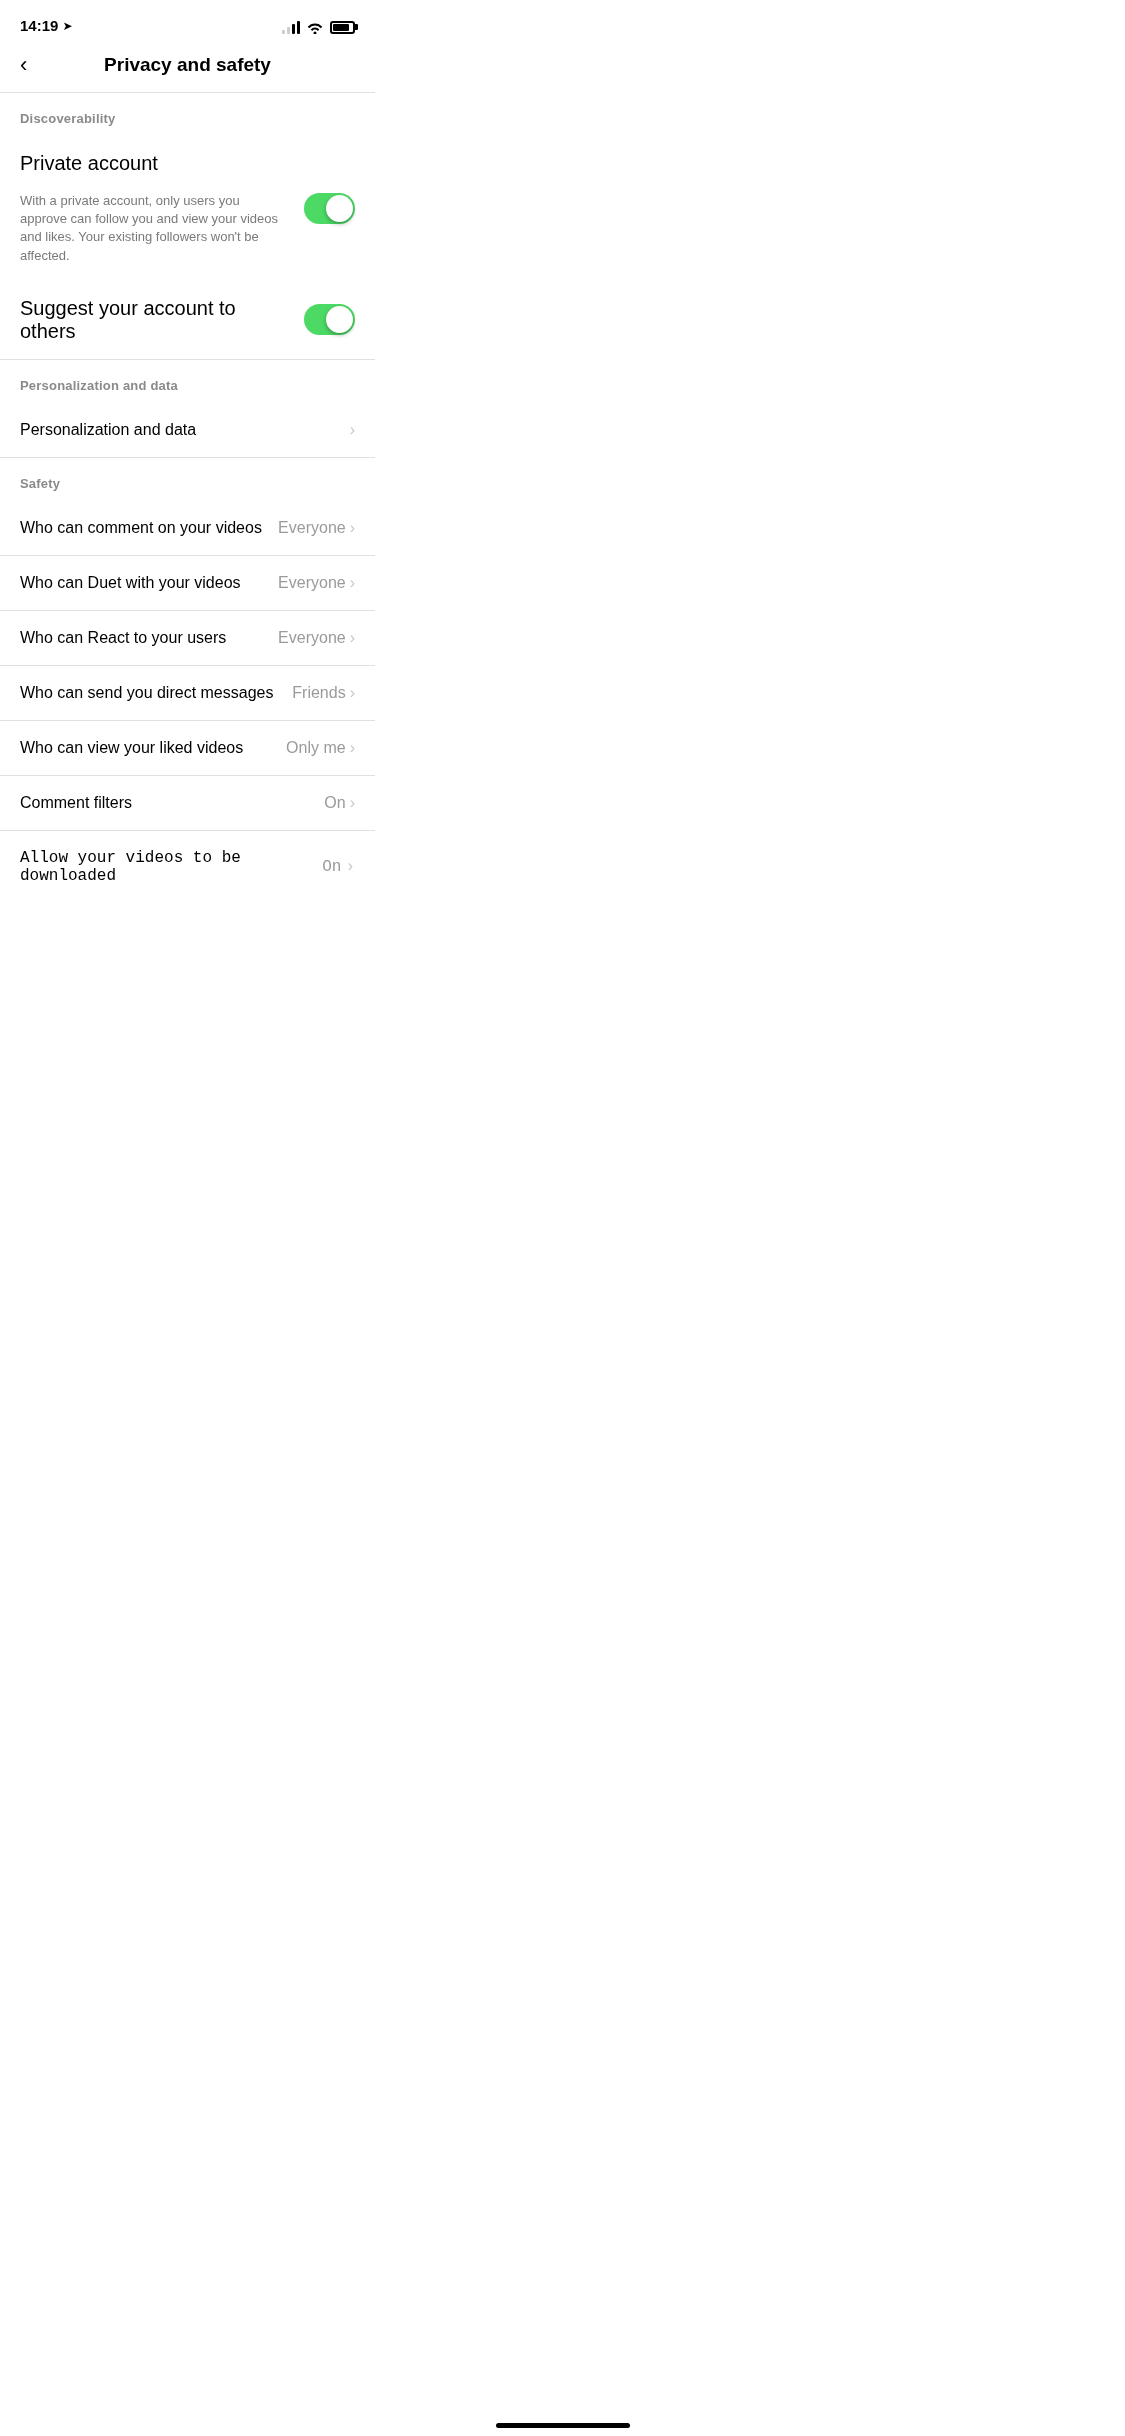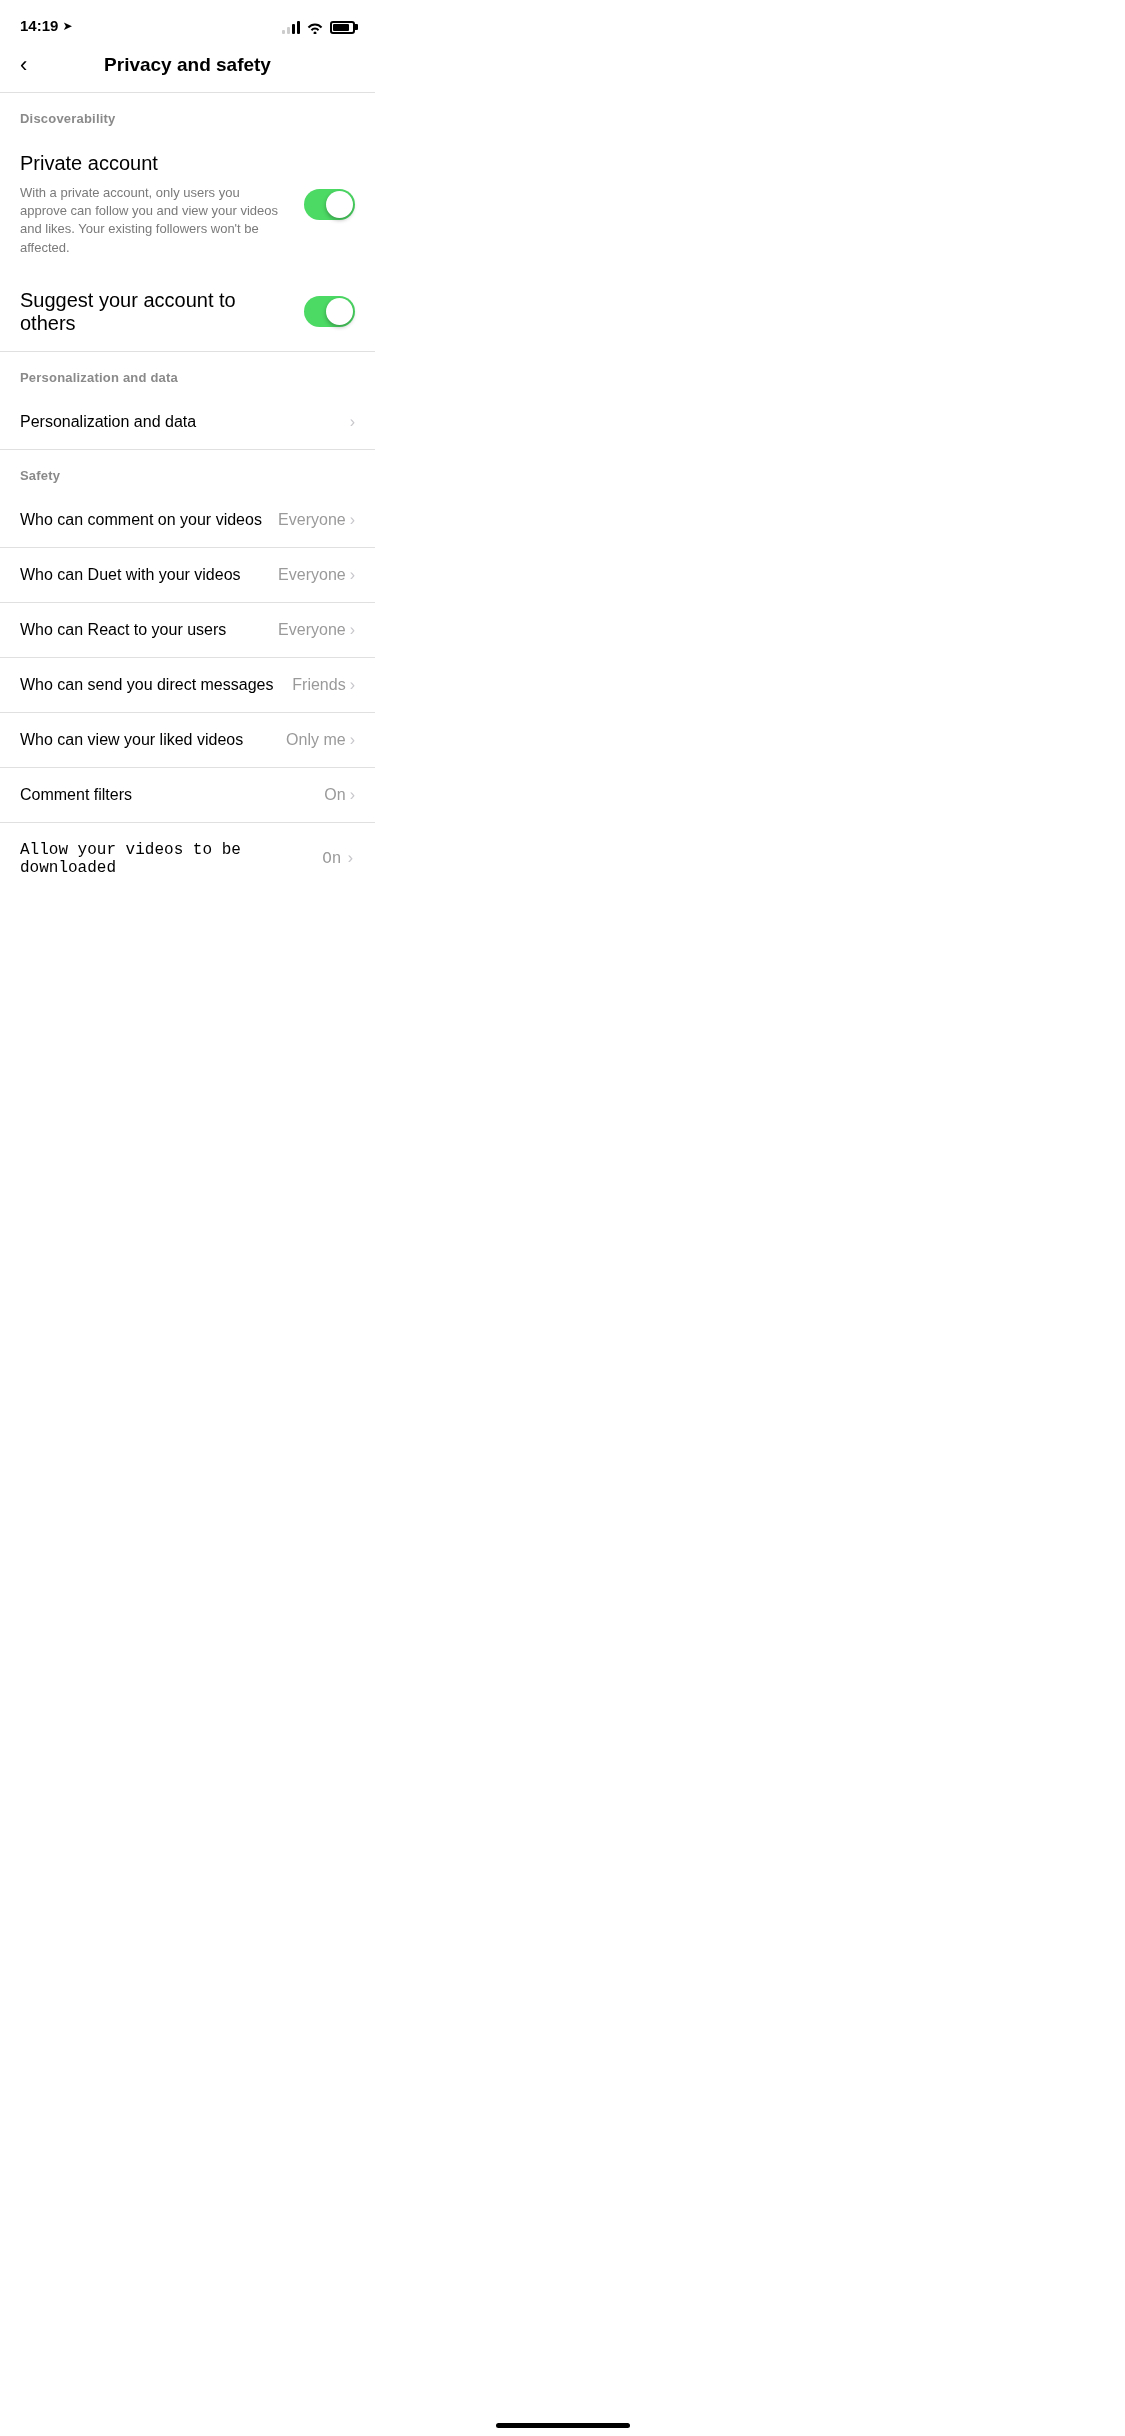--- a/index.html
+++ b/index.html
@@ -140,21 +140,21 @@
 
     .setting-label {
       font-size: 20px;
       color: #000;
       font-weight: 400;
     }
 
     .setting-description {
       font-size: 13px;
       color: #7a7a7a;
-      margin-top: 9px;
+      margin-top: 17px;
       line-height: 1.4;
     }
 
     
     .toggle {
       width: 51px;
       height: 31px;
       border-radius: 16px;
       background: #4cd964;
       position: relative;

